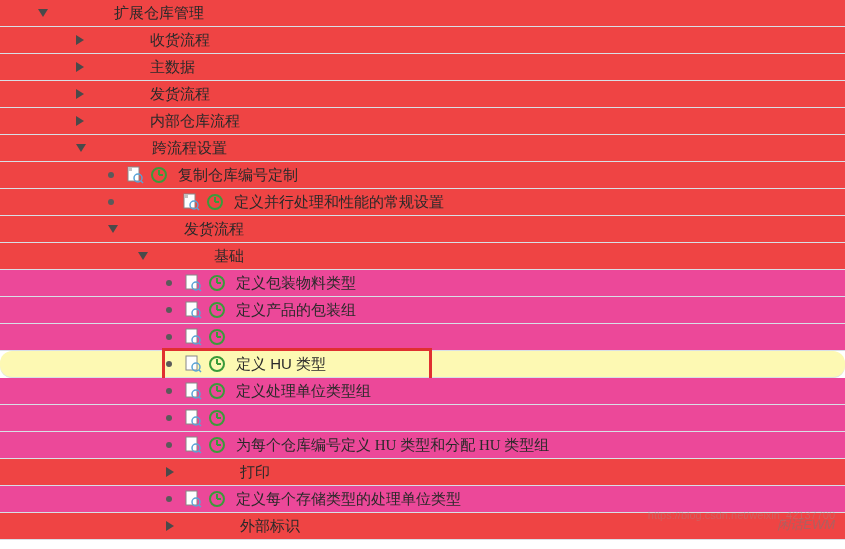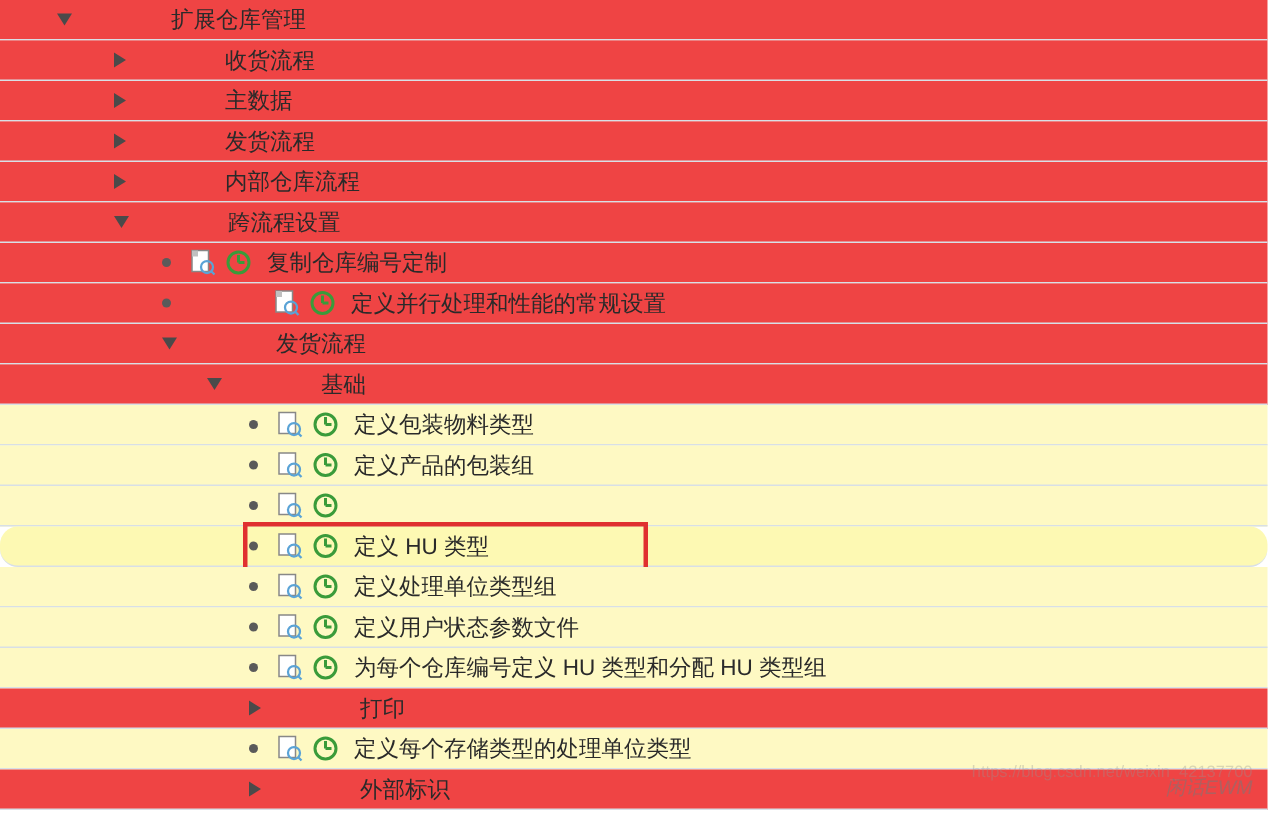--- a/index.html
+++ b/index.html
@@ -13,21 +13,21 @@
   }
   .tree { user-select: none; }
   .row {
     display: flex;
     align-items: center;
     height: 27px;
     border-bottom: 1px solid #d8dfe6;
     background: #ef4444;
     position: relative;
   }
-  .row.white { background: #fef9c3; }
+  .row.white { background: #ec4899; font-family: Liberation Serif, serif; }
   .row.highlighted { background: #fdf9b3; border-radius: 12px; }
   .indent { flex: 0 0 auto; }
   .toggle {
     width: 0; height: 0;
     margin-right: 10px;
     display: inline-block;
   }
   .toggle.collapsed {
     border-left: 8px solid #4a4a4a;
     border-top: 5px solid transparent;
@@ -293,21 +293,20 @@
             <line x1="15" y1="15" x2="17" y2="17" stroke="#5aa3d6" stroke-width="1.5"></line>
           </svg>
     </span>
     <span class="clock-icon">
       <svg width="18" height="18">
             <circle cx="9" cy="9" r="7" fill="none" stroke="#3a9b3a" stroke-width="2"></circle>
             <line x1="9" y1="9" x2="9" y2="4" stroke="#3a9b3a" stroke-width="2"></line>
             <line x1="9" y1="9" x2="13" y2="9" stroke="#3a9b3a" stroke-width="2"></line>
           </svg>
     </span>
-    <span class="label">定义用户状态参数文件</span>
   </div>
   <div class="row white">
     <span class="indent" style="width:166px"></span>
     <span class="bullet"></span>
     <span class="doc-icon">
       <svg width="18" height="18">
             <rect x="2" y="1" width="11" height="14" fill="#fff" stroke="#888"></rect>
             <circle cx="12" cy="12" r="4" fill="none" stroke="#5aa3d6" stroke-width="1.5"></circle>
             <line x1="15" y1="15" x2="17" y2="17" stroke="#5aa3d6" stroke-width="1.5"></line>
           </svg>

